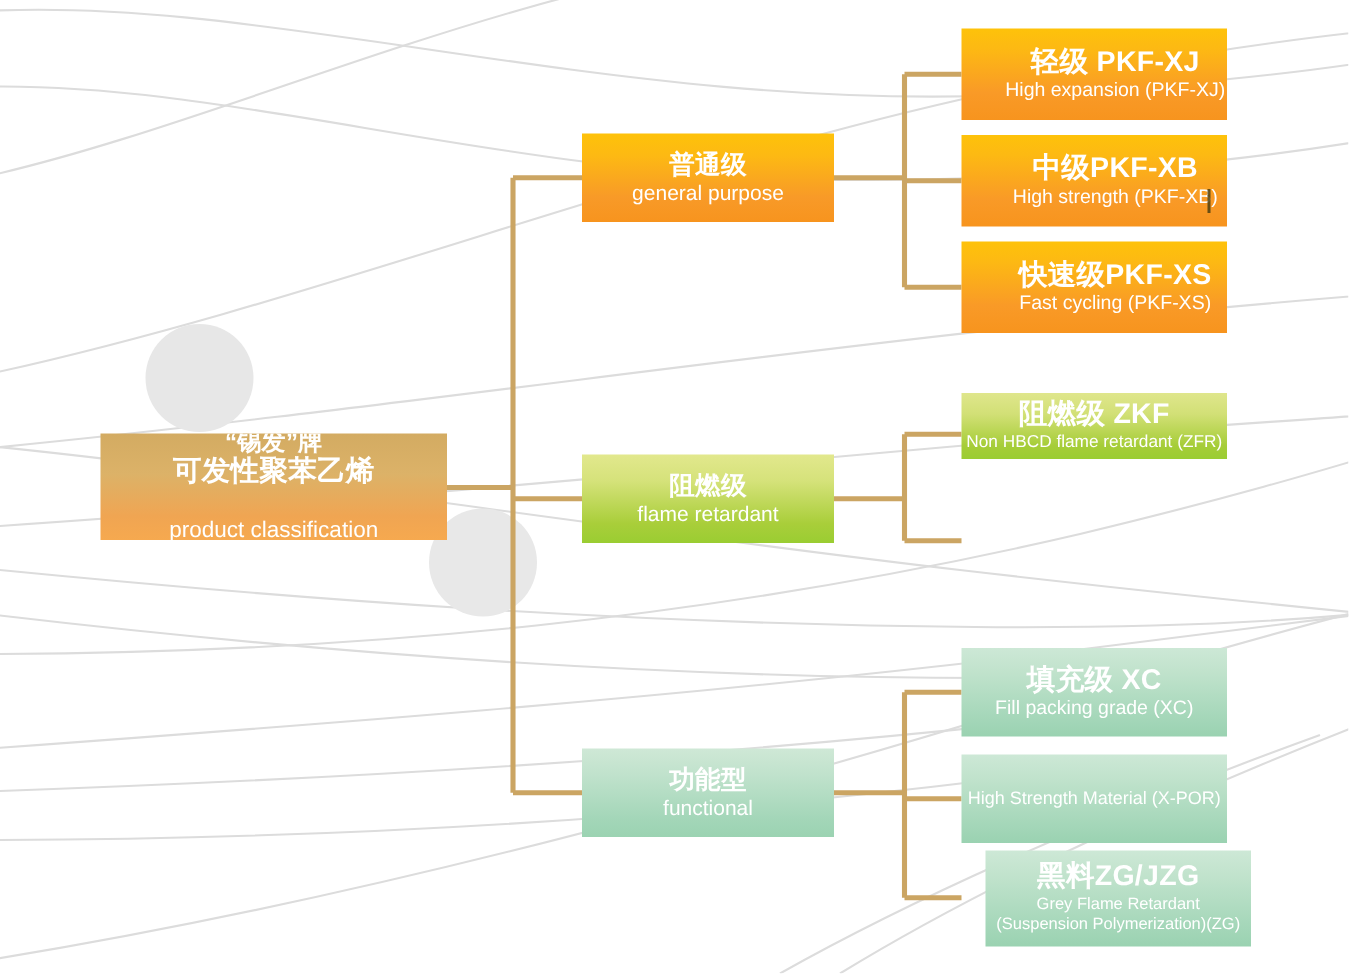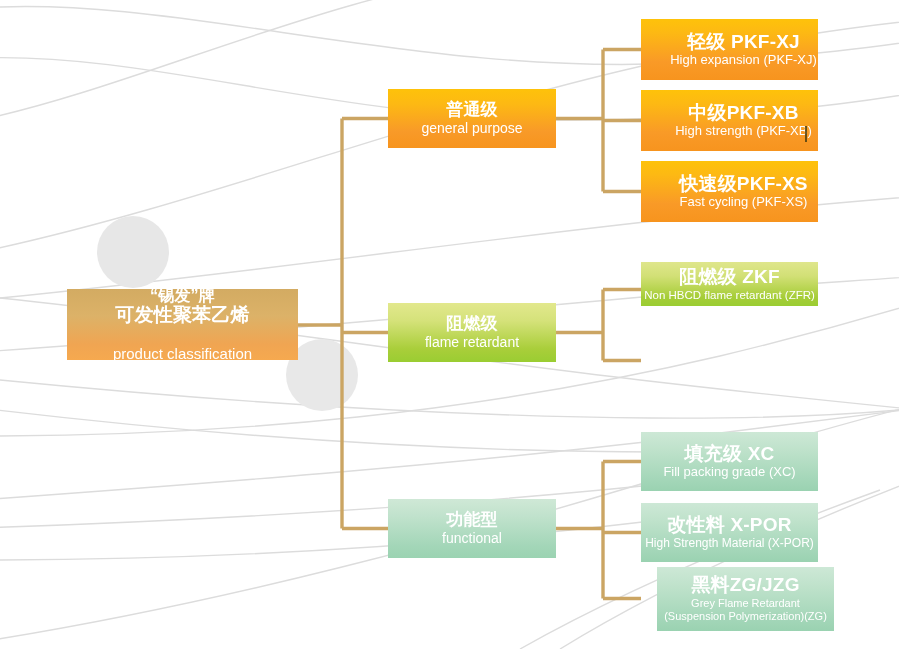--- a/index.html
+++ b/index.html
@@ -188,21 +188,20 @@
     <div class="en" style="font-size:11.5px">Non HBCD flame retardant (ZFR)</div>
   </div>
 
 
   <div class="node lvl3 mint3" id="node-xc">
     <div class="cn">填充级 XC</div>
     <div class="en">Fill packing grade (XC)</div>
   </div>
 
   <div class="node lvl3 mint3" id="node-xpor">
-    <div class="cn">改性料 X-POR</div>
     <div class="en" style="font-size:12px">High Strength Material (X-POR)</div>
   </div>
 
   <div class="node lvl3 mint3" id="node-zg">
     <div class="cn">黑料ZG/JZG</div>
     <div class="en">Grey Flame Retardant</div>
     <div class="en">(Suspension Polymerization)(ZG)</div>
   </div>
 
 </div>

